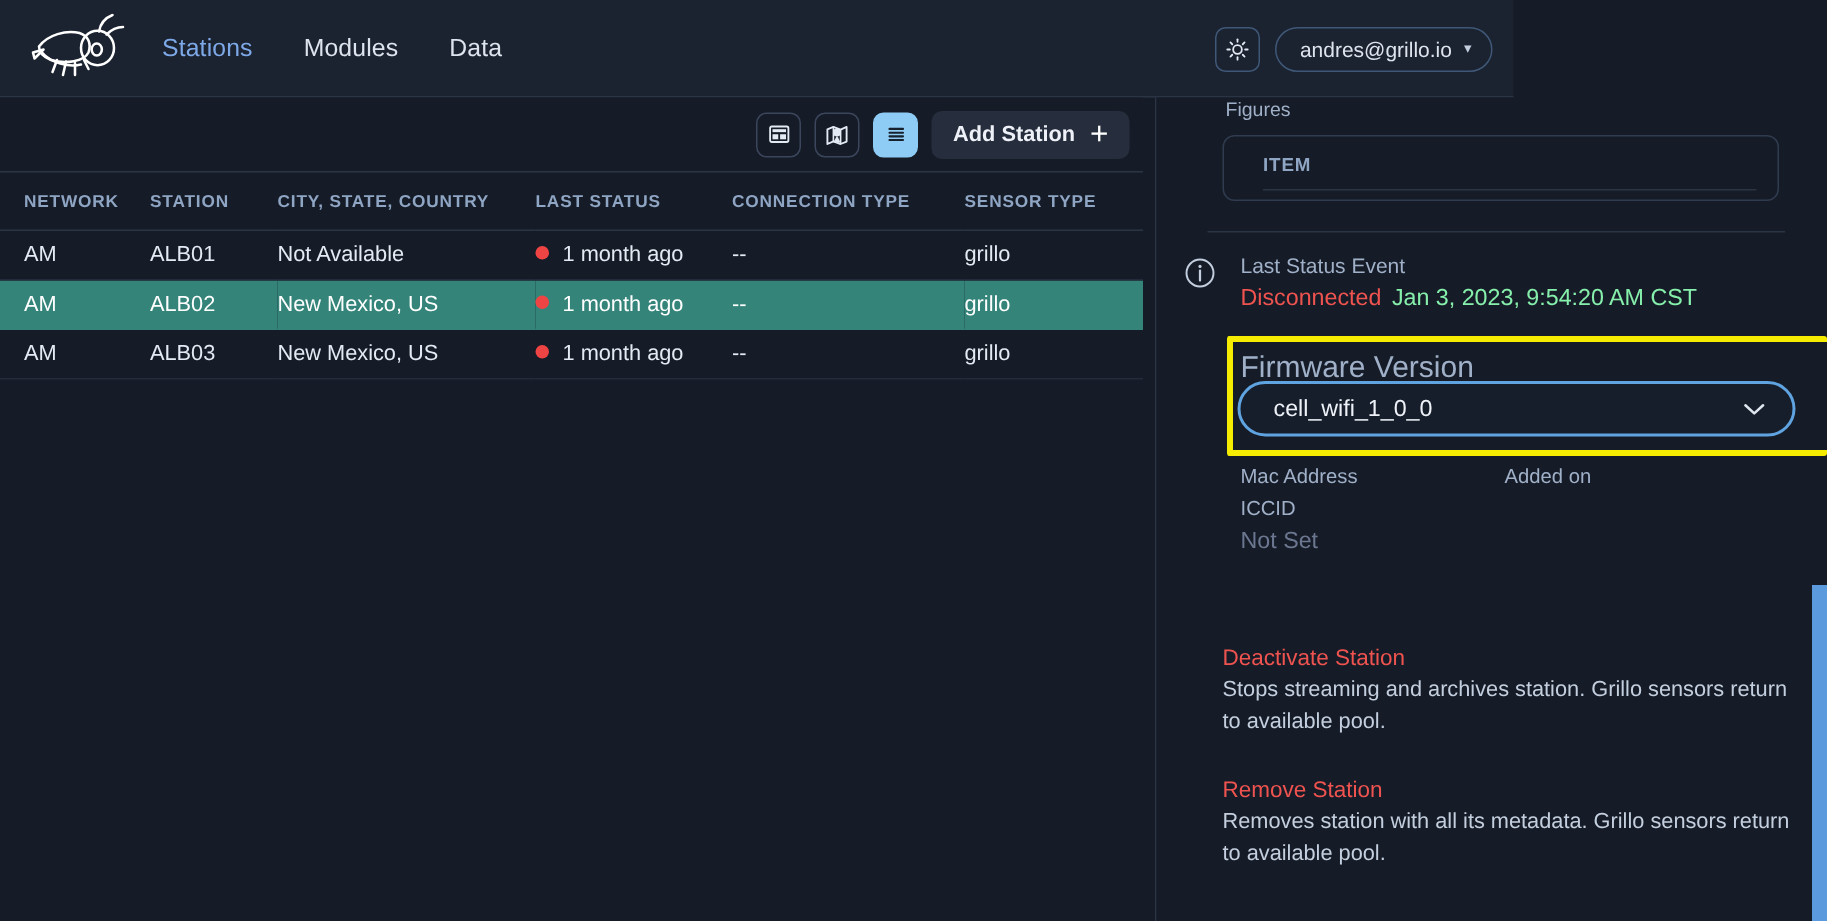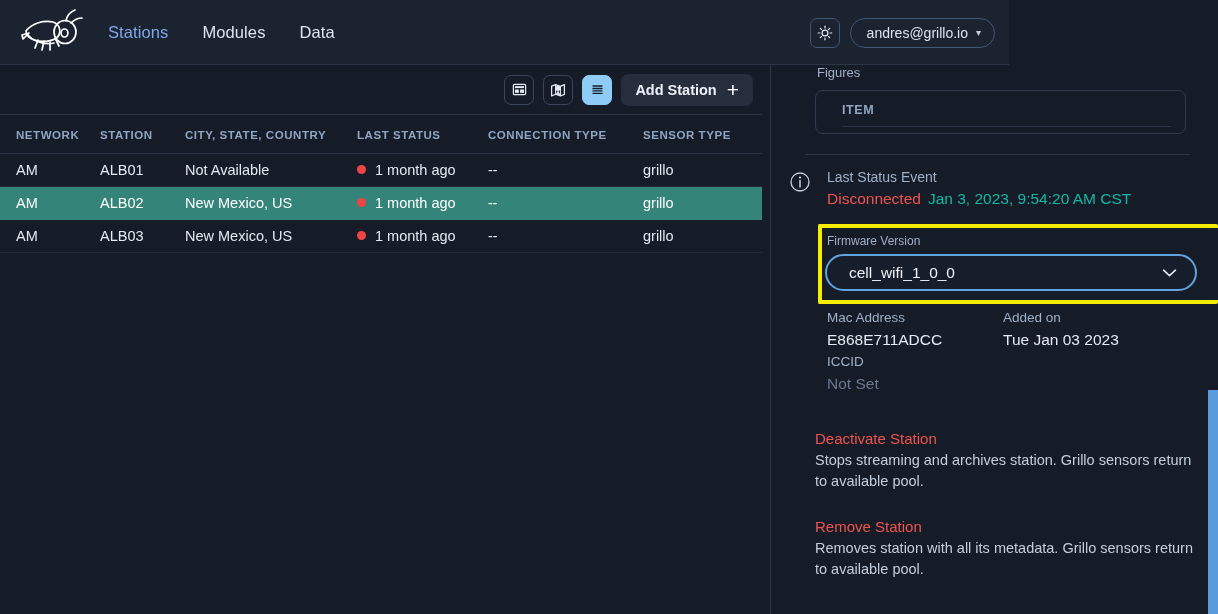--- a/index.html
+++ b/index.html
@@ -111,27 +111,27 @@
     margin: 12px 14px 0 26px; font-size: 12.5px; font-weight: bold;
     color: #8fa5c4; letter-spacing: .6px; padding-bottom: 9px;
     border-bottom: 1px solid #2a3445;
   }
   .hrule { position: absolute; left: 34px; top: 89px; width: 385px; height: 1px; background: #2a3445; }
 
   .info-icon { position: absolute; left: 18px; top: 106px; }
   .status-label { position: absolute; left: 56px; top: 104px; font-size: 14px; color: #9fb0c8; }
   .status-line { position: absolute; left: 56px; top: 125px; font-size: 15.5px; white-space: nowrap; }
   .status-line .disc { color: #ef5350; margin-right: 7px; }
-  .status-line .ts { color: #14b8a6; }
+  .status-line .ts { color: #86efac; }
 
   .yellow-box {
     position: absolute; left: 47px; top: 159px; width: 400px; height: 80px;
     border: 4px solid #f5ec00; border-right: none; border-radius: 2px;
   }
-  .fw-label { position: absolute; left: 56px; top: 169px; font-size: 12px; color: #9fb0c8; }
+  .fw-label { position: absolute; left: 56px; top: 169px; font-size: 20px; color: #9fb0c8; }
   .fw-select {
     position: absolute; left: 54px; top: 189px; width: 372px; height: 37px;
     border: 2px solid #5fa3e0; border-radius: 19px; background: #171e2b;
     display: flex; align-items: center; justify-content: space-between;
     padding: 0 18px 0 22px; cursor: pointer;
   }
   .fw-select .val { font-size: 15.5px; color: #eef2f8; }
 
   .meta { position: absolute; left: 56px; top: 242px; width: 380px; }
   .meta-row { display: flex; }
@@ -313,24 +313,20 @@
       <svg width="15" height="10" viewBox="0 0 15 10">
         <path d="M1.6 2.2 L7.5 7.6 L13.4 2.2" fill="none" stroke="#dfe6f0" stroke-width="1.7" stroke-linecap="round" stroke-linejoin="round"></path>
       </svg>
     </div>
 
     <div class="meta">
       <div class="meta-row">
         <div class="meta-col-a meta-k">Mac Address</div>
         <div class="meta-k">Added on</div>
       </div>
-      <div class="meta-row">
-        <div class="meta-col-a meta-v">E868E711ADCC</div>
-        <div class="meta-v">Tue Jan 03 2023</div>
-      </div>
       <div class="meta-k">ICCID</div>
       <div class="meta-v notset">Not Set</div>
     </div>
 
     <div class="action act1">
       <div class="action-title">Deactivate Station</div>
       <div class="action-desc">Stops streaming and archives station. Grillo sensors return to available pool.</div>
     </div>
     <div class="action act2">
       <div class="action-title">Remove Station</div>

